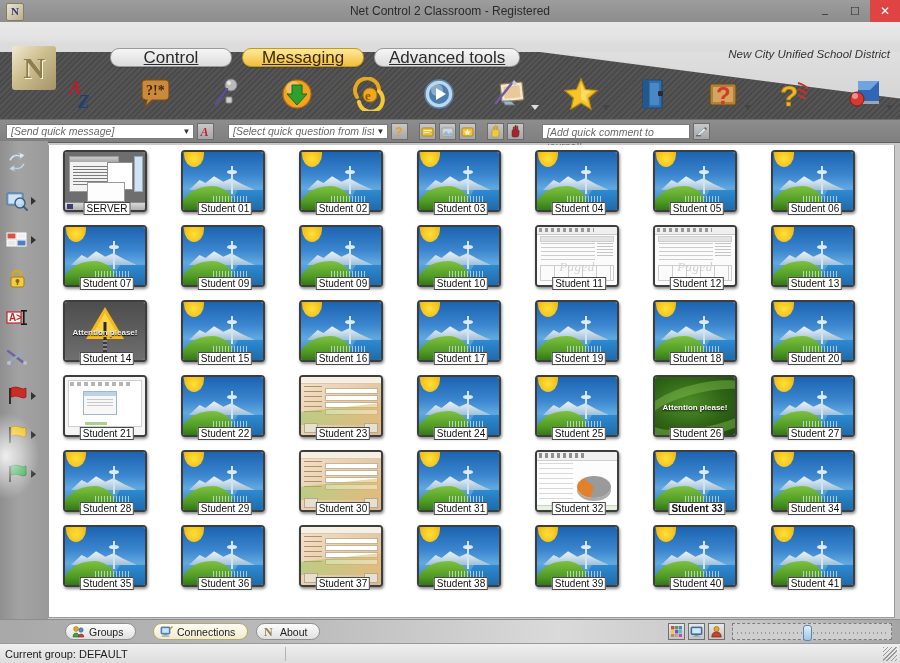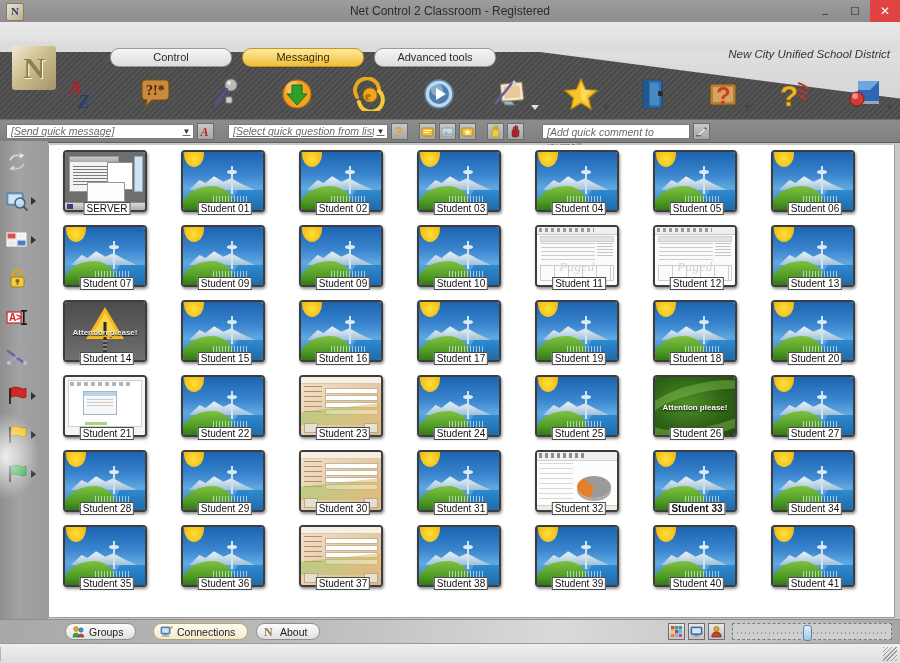--- a/index.html
+++ b/index.html
@@ -60,22 +60,22 @@
     border-radius:3px;
     font-family:"Liberation Serif",serif;font-weight:bold;font-size:30px;
     color:#8d7d4f;text-align:center;line-height:44px;
     text-shadow:1px 1px 0 #fff8e0;
   }
   .tabs{position:absolute;left:110px;top:26px;display:flex;gap:10px;}
   .tab{
     height:17px;min-width:92px;padding:0 14px;
     border:1px solid #9a9a9a;border-radius:9px;
     background:linear-gradient(to bottom,#f6f6f6,#dcdcdc);
-    font-size:11px;color:#2b2b2b;text-align:center;line-height:17px;
-    cursor:pointer;box-shadow:0 1px 1px rgba(0,0,0,.12);
+    font-size:17px;color:#2b2b2b;text-align:center;line-height:17px;
+    cursor:pointer;box-shadow:0 1px 1px rgba(0,0,0,.12);text-decoration:underline;
   }
   .tab.active{
     background:linear-gradient(to bottom,#ffe9a0,#f0bf3a);
     border-color:#c49a18;color:#3b2c00;
   }
   .district{
     position:absolute;right:10px;top:26px;
     font-style:italic;font-size:11.5px;color:#333;
   }
 
@@ -95,21 +95,20 @@
     position:absolute;left:0;top:119px;width:900px;height:22px;
     background:linear-gradient(to bottom,#8d8d8d,#7f7f7f);
     border-top:1px solid #6d6d6d;border-bottom:1px solid #5f5f5f;
     display:flex;align-items:center;padding-left:6px;gap:3px;
   }
   .combo{
     height:15px;background:#fff;border:1px solid #7a7a7a;
     display:flex;align-items:center;position:relative;
     font-style:italic;font-size:10.5px;color:#6a6a6a;padding-left:4px;
     box-sizing:border-box;
-    text-decoration:underline;
   }
   .combo .ph{flex:1;white-space:nowrap;overflow:hidden;}
   .combo .arw{
     width:13px;height:13px;display:flex;align-items:center;justify-content:center;
     font-size:8px;color:#333;font-style:normal;
   }
   .qbtn{
     width:17px;height:17px;border:1px solid #6c6c6c;
     background:linear-gradient(to bottom,#c8c8c8,#a6a6a6);
     display:flex;align-items:center;justify-content:center;
@@ -1333,17 +1332,18 @@
           </span>
         </div>
       </div>
     <div class="slider">
       <div class="track"></div>
       <div class="knob"></div>
     </div>
   </div>
 
   <div class="status">
+    <div class="st1">Current group: DEFAULT</div>
     <div class="sep"></div>
     <div class="st2"></div>
     <div class="grip"></div>
   </div>
 </div>
 
 </body></html>

